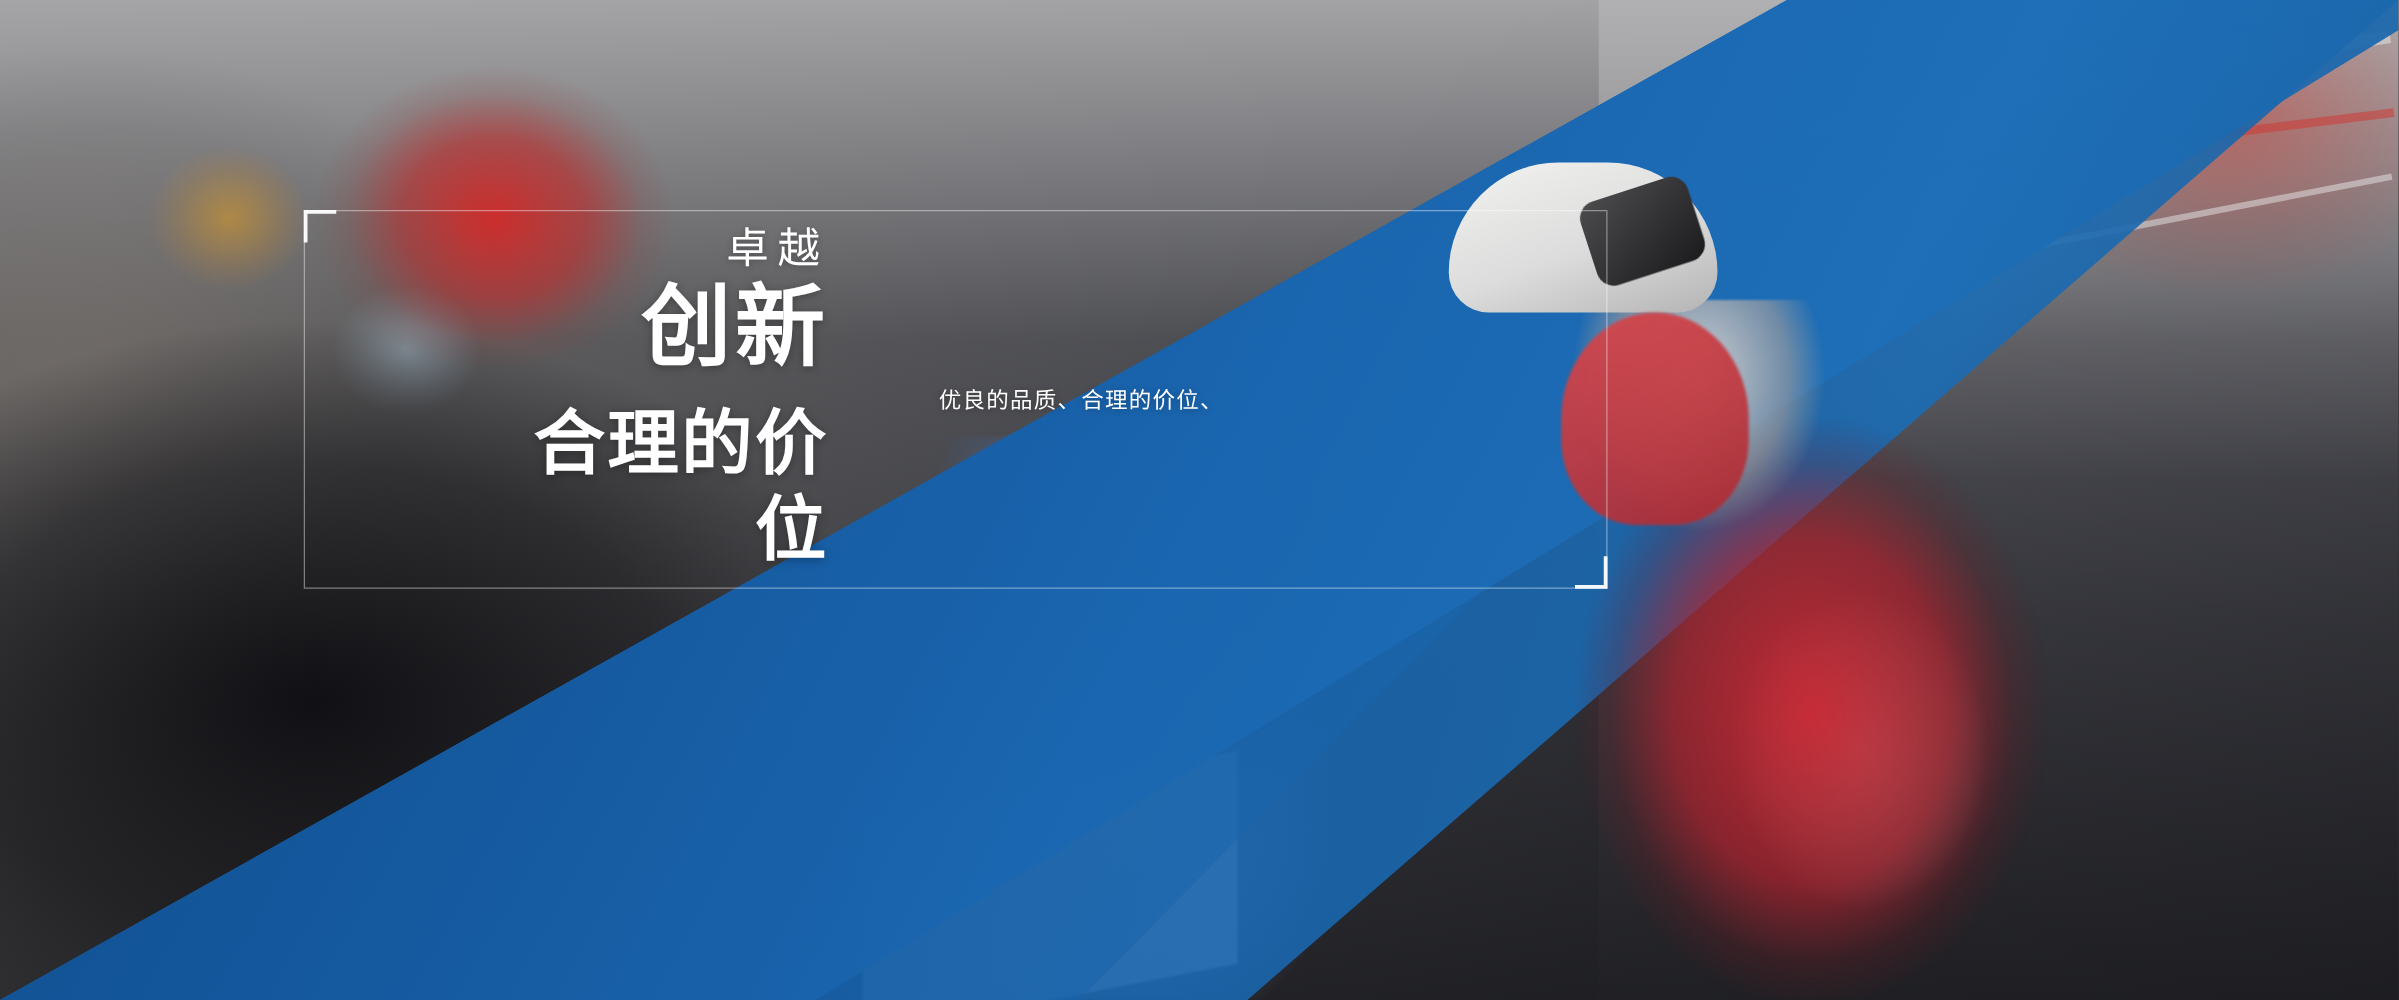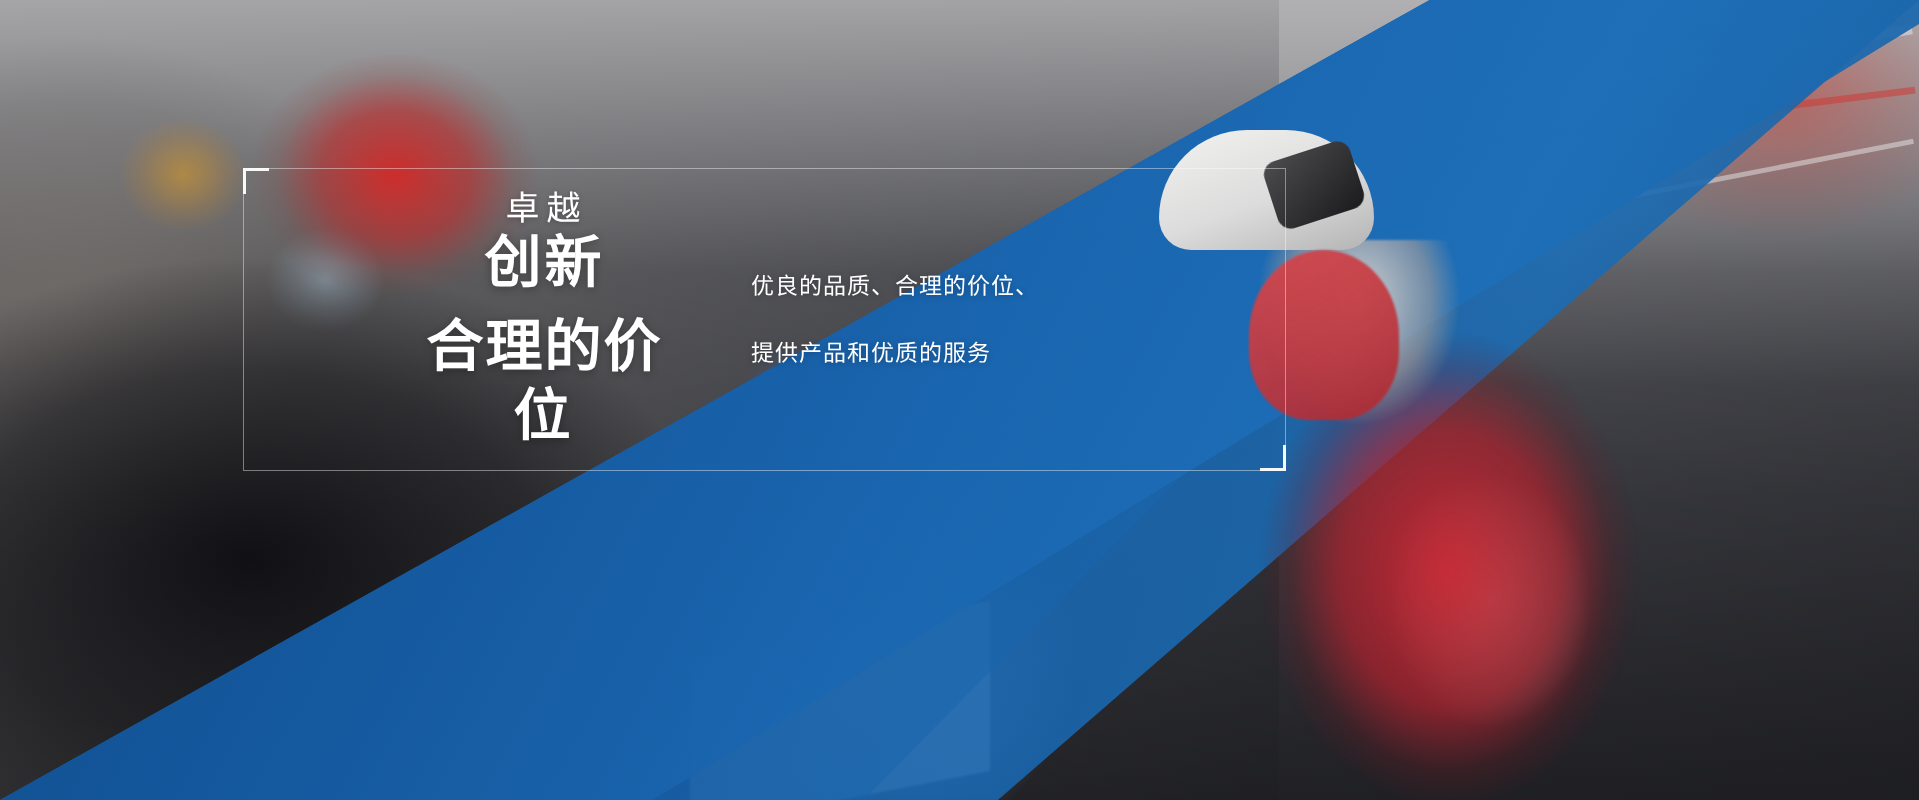--- a/index.html
+++ b/index.html
@@ -171,51 +171,51 @@
     top: 168px;
     width: 1043px;
     height: 303px;
     display: flex;
     align-items: center;
   }
 
   .headline {
     width: 420px;
     padding-left: 180px;
-    text-align: center;
+    text-align: right;
     color: #ffffff;
   }
   .hl-small {
     font-size: 34px;
     line-height: 1.18;
     letter-spacing: 7px;
     font-weight: 400;
     text-indent: 7px;
     text-shadow: 0 1px 5px rgba(0,0,0,0.28);
   }
   .hl-big {
-    font-size: 57px;
+    font-size: 72px;
     line-height: 1.22;
     letter-spacing: 3px;
     font-weight: 700;
     text-indent: 3px;
     text-shadow: 0 2px 8px rgba(0,0,0,0.32);
   }
   .hl-big.wide {
     font-size: 57px;
     letter-spacing: 2px;
   }
   .hl-gap { height: 14px; }
 
   .subcopy {
     margin-left: 88px;
     color: #ffffff;
   }
   .subcopy-line {
-    font-size: 23px;
+    font-size: 18px;
     line-height: 1;
     margin-bottom: 44px;
     letter-spacing: 1px;
     white-space: nowrap;
     text-shadow: 0 1px 6px rgba(0,0,0,0.30);
   }
   .subcopy-line:last-child { margin-bottom: 0; }
 </style>
 </head>
 <body>
@@ -249,18 +249,17 @@
 
     <div class="headline">
       <div class="hl-small">卓越</div>
       <div class="hl-big">创新</div>
       <div class="hl-gap"></div>
       <div class="hl-big wide">合理的价位</div>
     </div>
 
     <div class="subcopy">
       <div class="subcopy-line">优良的品质、合理的价位、</div>
-      <div class="subcopy-line">提供产品和优质的服务</div>
     </div>
 
   </div>
 
 </div>
 
 </body></html>

